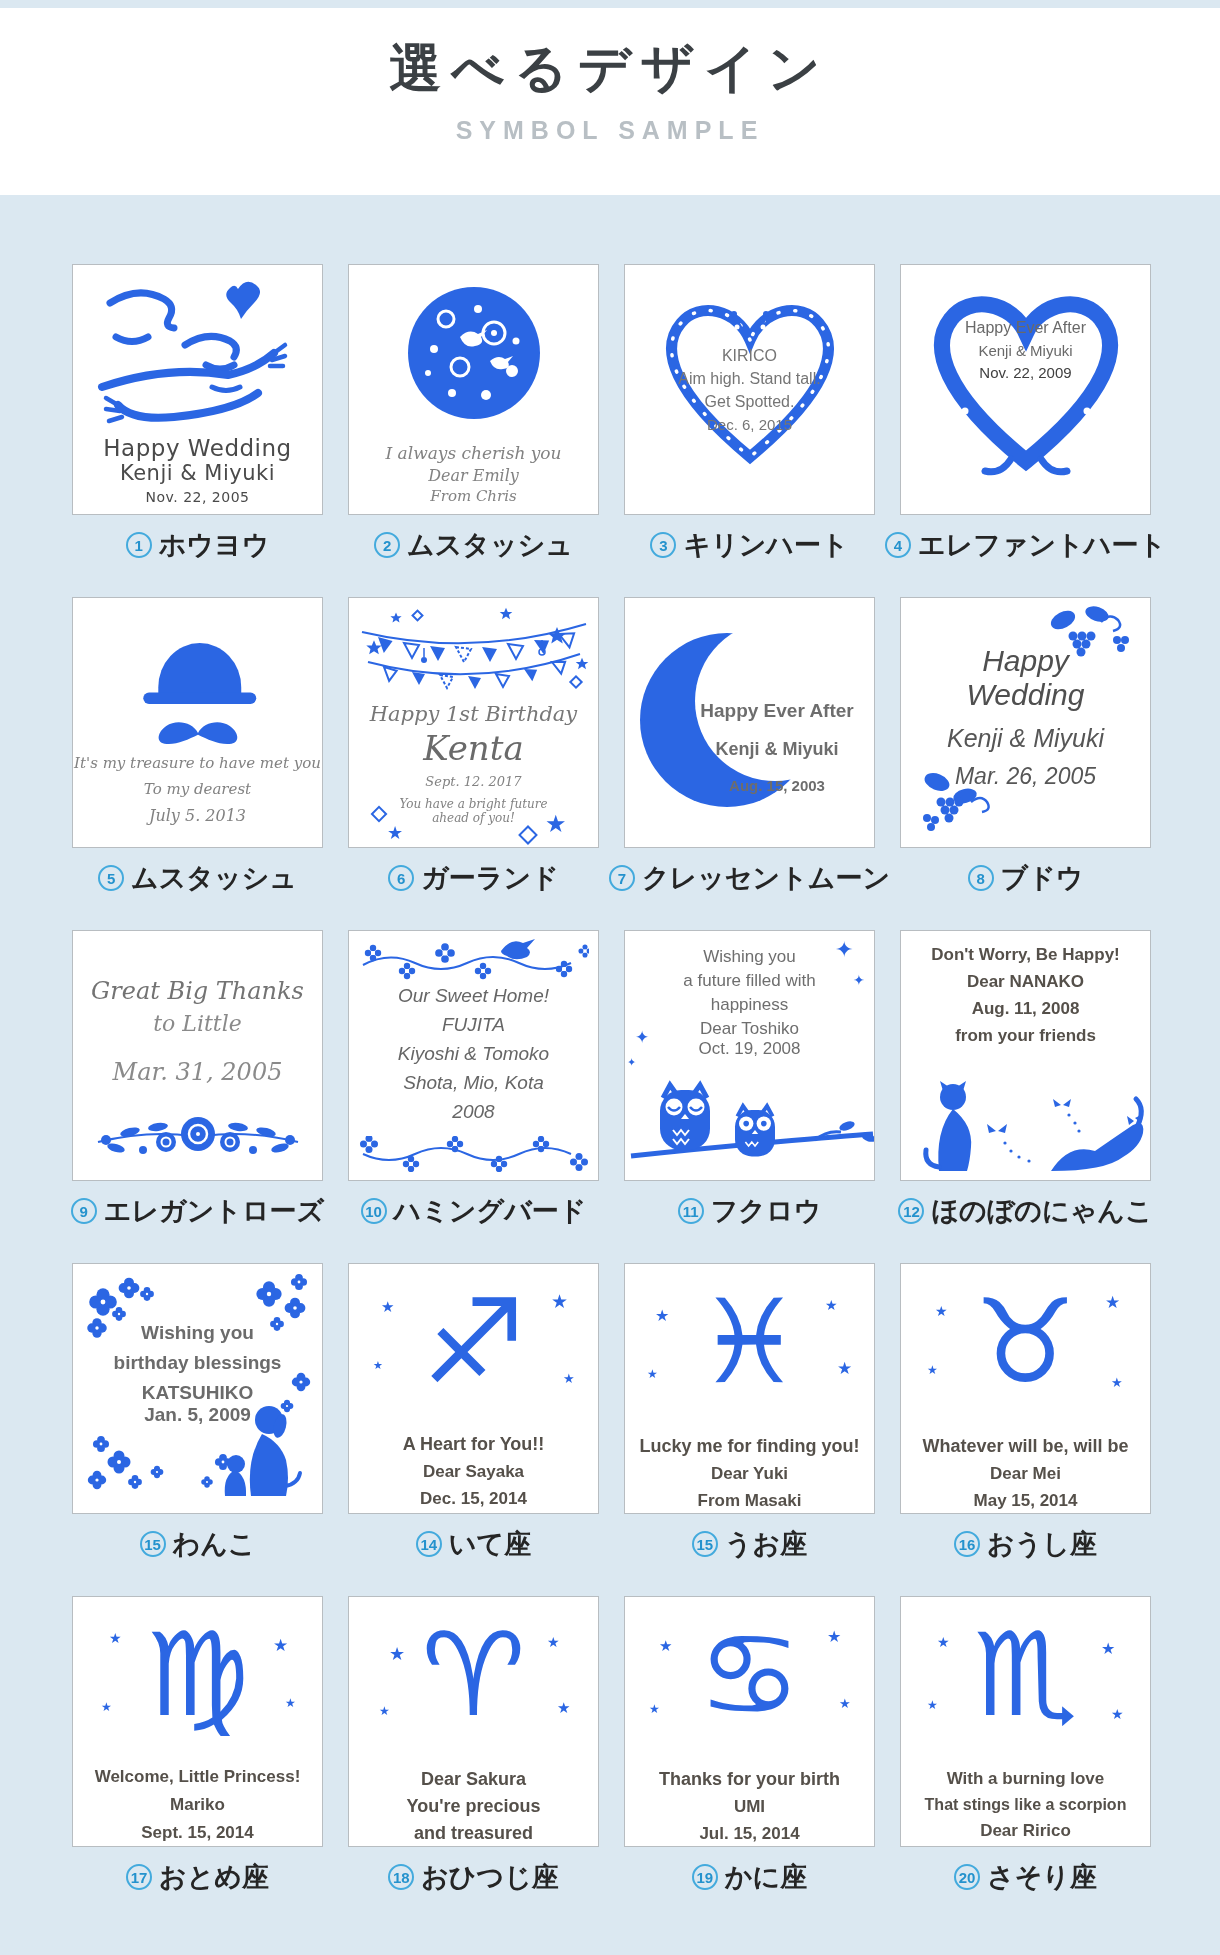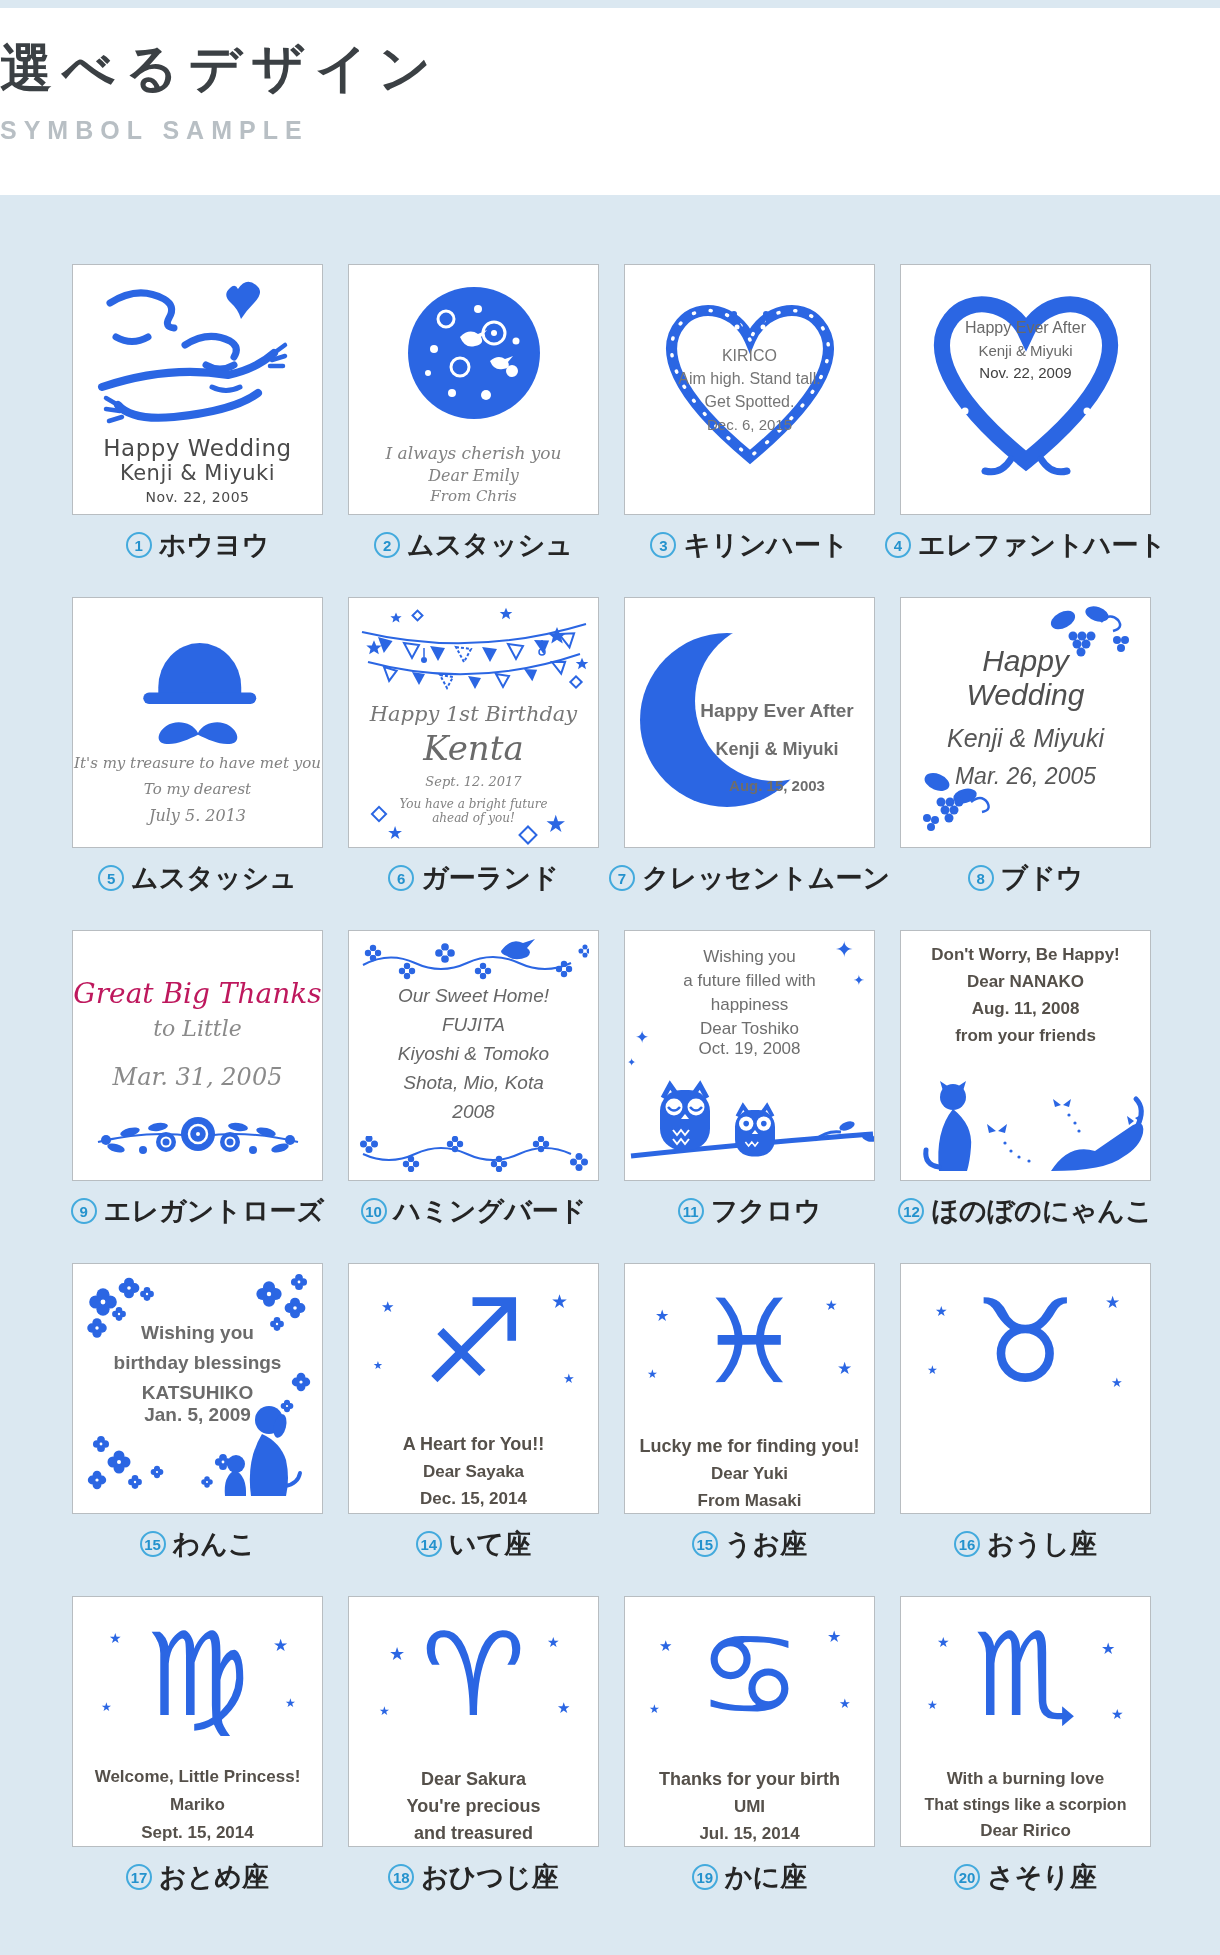--- a/index.html
+++ b/index.html
@@ -1,18 +1,18 @@
 <!DOCTYPE html>
 <html><head>
 <meta charset="utf-8">
 <style>
   html,body{margin:0;padding:0}
   body{width:1220px;background:#ffffff;font-family:"Liberation Sans",sans-serif}
   .top-strip{height:8px;background:#dbe8f1}
-  header{padding-top:26px}
+  header{text-align:center;padding-top:26px}
   .title{margin:0;font-size:52px;letter-spacing:10px;color:#3b4044;font-weight:600;font-family:"DejaVu Sans",sans-serif}
   .subtitle{margin-top:12px;font-size:25px;letter-spacing:7px;color:#b8bfc4;font-weight:bold}
   .panel{margin-top:50px;background:#dbe8f1;padding:69px 0 82px 72px;box-sizing:border-box}
   .grid{display:grid;grid-template-columns:repeat(4,251px);column-gap:25px;row-gap:34px}
   .cell{width:251px}
   .card{position:relative;width:251px;height:251px;background:#fff;border:1px solid #b8bdc1;box-sizing:border-box;overflow:hidden}
   .art{color:#2b66e3;display:block;margin:0 auto}
   .abs{position:absolute;left:0;top:0}
   .cap{position:absolute;left:0;right:0;text-align:center}
   .lbl{margin-top:12px;height:36px;display:flex;align-items:center;justify-content:center;gap:7px;white-space:nowrap}
@@ -312,21 +312,21 @@
     </div>
     <div class="lbl">
       <span class="no">8</span>
       <span class="lt">ブドウ</span>
     </div>
   </div>
 
   <div class="cell">
     <div class="card">
       <div class="cap" style="top:46px">
-        <div class="scr" style="font-size:28px;color:#be185d">Great Big Thanks</div>
+        <div class="scr" style="font-size:24px;color:#737373">Great Big Thanks</div>
         <div class="scr" style="font-size:22px;color:#8a8a8a;margin-top:6px">to Little</div>
         <div class="scr" style="font-size:24px;color:#8a8a8a;margin-top:22px">Mar. 31, 2005</div>
       </div>
       <svg class="art" width="220" height="60" viewBox="0 0 220 60" style="position:absolute;left:15px;bottom:16px">
         <path d="M10,38 Q60,26 104,32 M210,38 Q160,26 116,32" stroke="currentColor" stroke-width="2" fill="none"></path>
         <g fill="currentColor">
           <ellipse cx="42" cy="28" rx="10" ry="4" transform="rotate(-14 42 28)"></ellipse>
           <ellipse cx="70" cy="23" rx="10" ry="4" transform="rotate(-8 70 23)"></ellipse>
           <ellipse cx="150" cy="23" rx="10" ry="4" transform="rotate(8 150 23)"></ellipse>
           <ellipse cx="178" cy="28" rx="10" ry="4" transform="rotate(14 178 28)"></ellipse>
@@ -570,20 +570,25 @@
     </div>
   </div>
 
   <div class="cell">
     <div class="card">
       <span class="zglyph">♉</span>
       <span class="zs" style="left:34px;top:40px;font-size:14px">★</span>
       <span class="zs" style="left:204px;top:30px;font-size:17px">★</span>
       <span class="zs" style="left:26px;top:100px;font-size:12px">★</span>
       <span class="zs" style="left:210px;top:112px;font-size:13px">★</span>
+      <div class="cap" style="top:172px">
+        <div class="dark" style="font-size:18px">Whatever will be, will be</div>
+        <div class="dark" style="font-size:17px;margin-top:7px">Dear Mei</div>
+        <div class="dark" style="font-size:17px;margin-top:7px">May 15, 2014</div>
+      </div>
     </div>
     <div class="lbl">
       <span class="no">16</span>
       <span class="lt">おうし座</span>
     </div>
   </div>
 
   <div class="cell">
     <div class="card">
       <span class="zglyph">♍</span>

